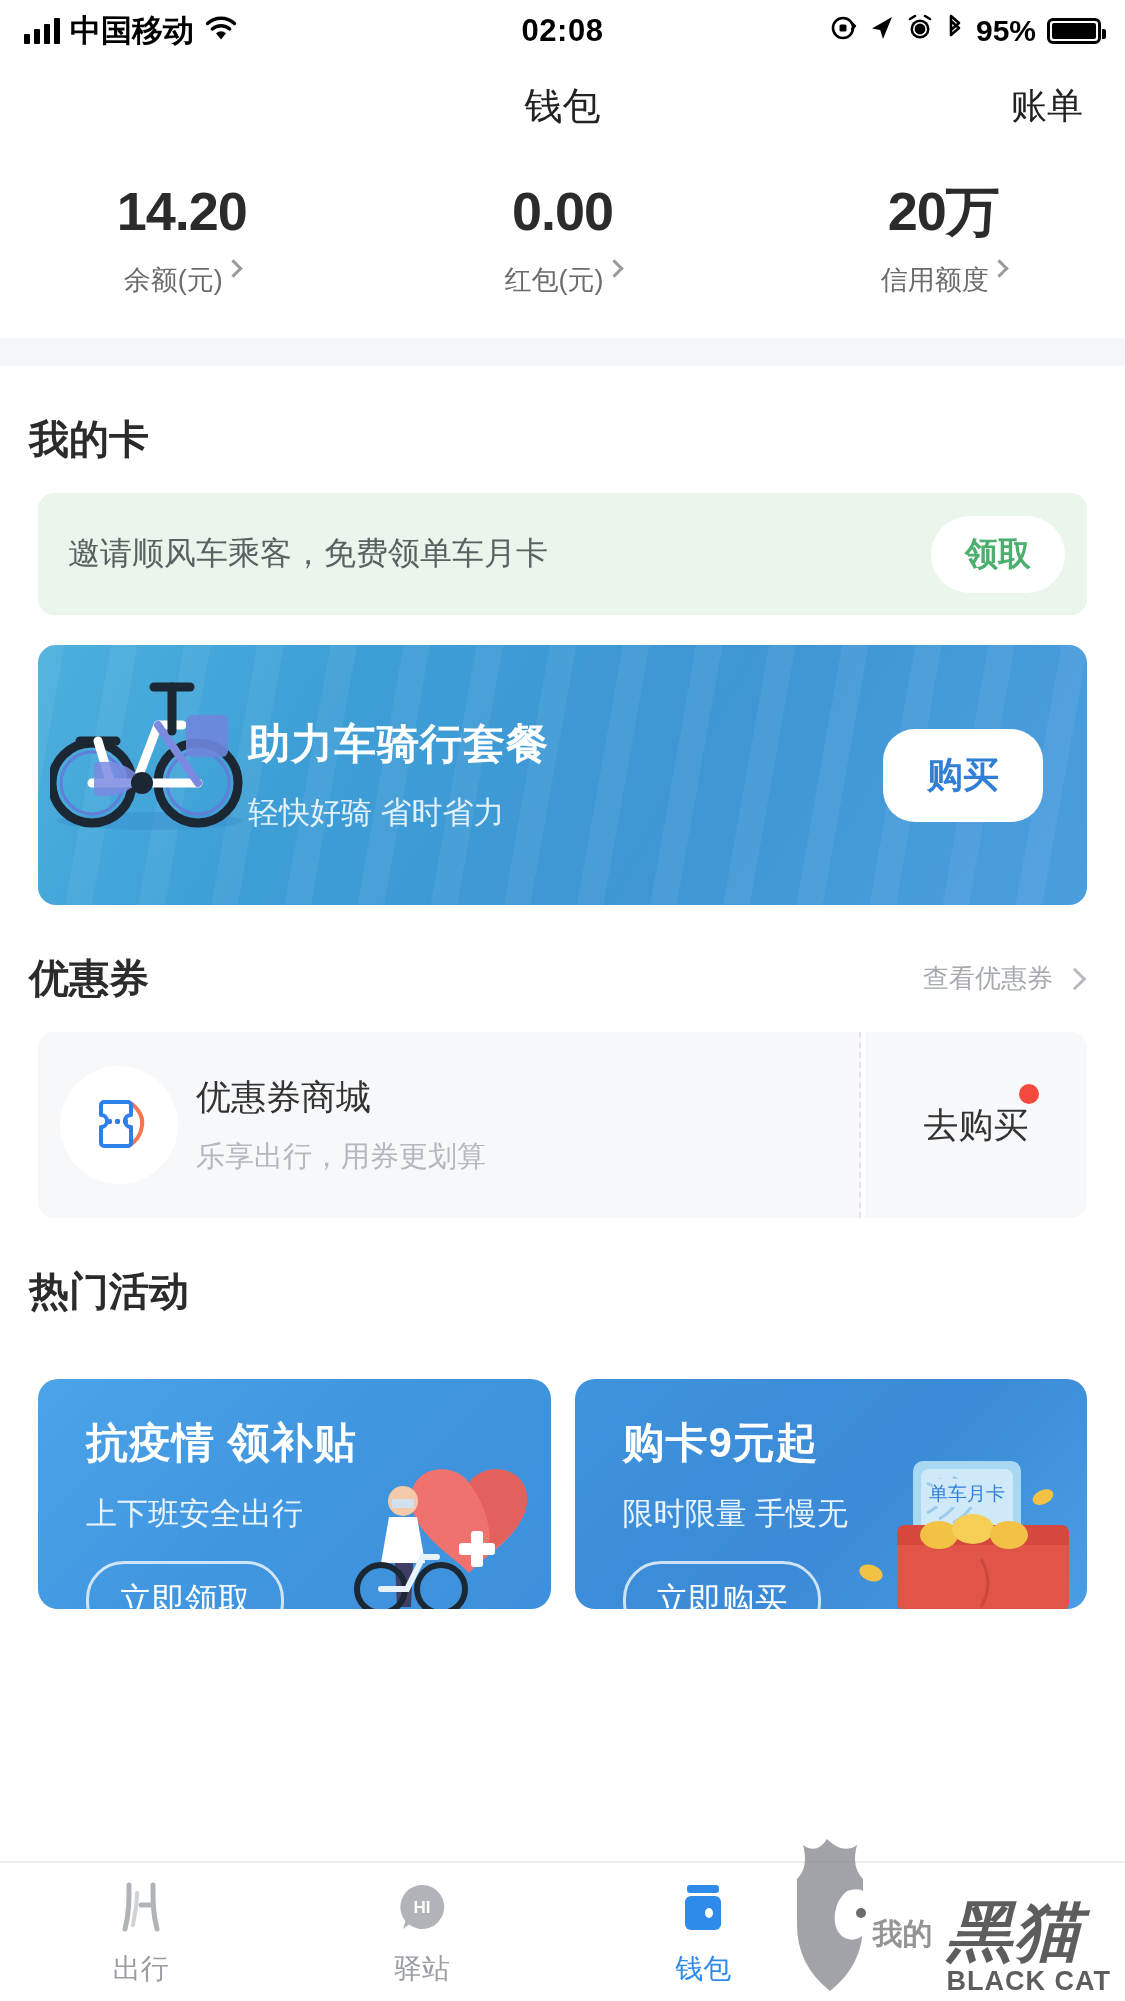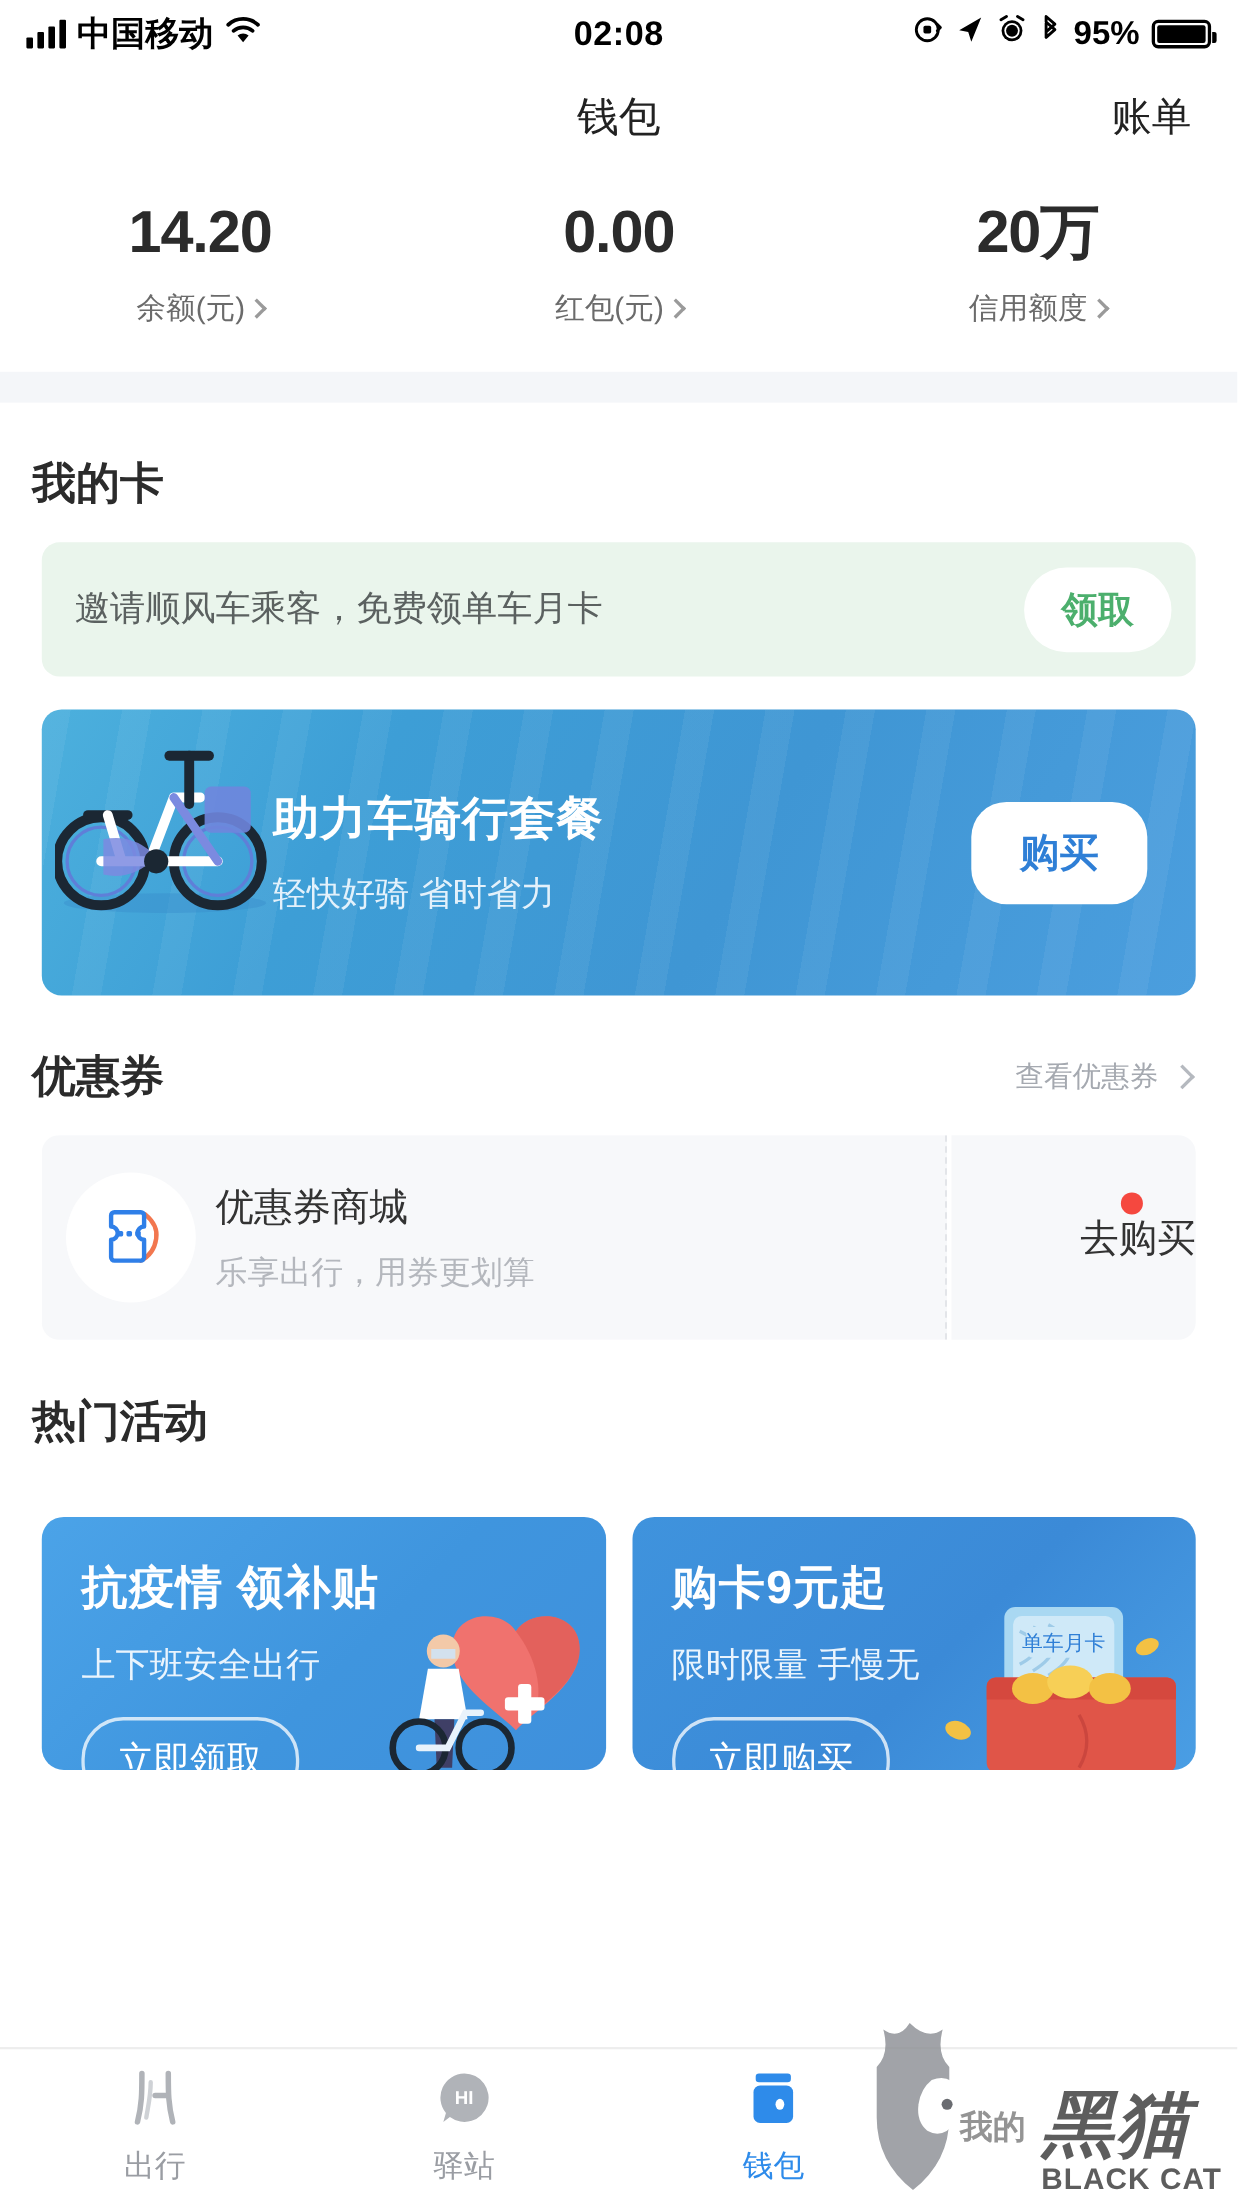--- a/index.html
+++ b/index.html
@@ -36,21 +36,21 @@
 
   
   .navbar{height:88px;position:relative;display:flex;align-items:center;}
   .nav-title{position:absolute;left:0;right:0;text-align:center;font-size:38px;color:#222;font-weight:400;}
   .nav-right{position:absolute;right:42px;font-size:36px;color:#222;}
 
   
   .stats{display:flex;padding:34px 0 40px 0;gap:17px;}
   .stat{flex:1;text-align:center;}
   .stat .val{font-size:54px;font-weight:bold;color:#2b2b2b;letter-spacing:-1px;line-height:1;}
-  .stat .lbl{margin-top:24px;font-size:27px;color:#6b6b6b;display:flex;align-items:center;justify-content:center;gap:4px;}
+  .stat .lbl{margin-top:24px;font-size:27px;color:#6b6b6b;display:flex;align-items:flex-start;justify-content:center;gap:4px;}
   .chev{display:inline-block;width:13px;height:13px;border-right:3px solid #9a9a9a;border-top:3px solid #9a9a9a;transform:rotate(45deg);}
 
   .divider-band{height:28px;background:#f4f6f9;}
 
   
   .section-head{display:flex;align-items:center;padding:46px 42px 26px 29px;}
   .section-title{font-size:40px;font-weight:bold;color:#2b2b2b;}
   .section-link{margin-left:auto;display:flex;align-items:center;gap:14px;font-size:26px;color:#a5a9b0;}
   .chev-lg{display:inline-block;width:16px;height:16px;border-right:3px solid #b5b9bf;border-top:3px solid #b5b9bf;transform:rotate(45deg);}
 
@@ -89,29 +89,29 @@
     flex:1;background:#f7f8fa;border-radius:16px 0 0 16px;height:186px;
     display:flex;align-items:center;padding-left:22px;
     border-right:2px dashed #e3e5e9;
   }
   .coupon-icon-circle{width:118px;height:118px;border-radius:50%;background:#fff;display:flex;align-items:center;justify-content:center;flex:none;}
   .coupon-texts{margin-left:18px;}
   .coupon-title{font-size:35px;color:#333;}
   .coupon-sub{margin-top:16px;font-size:29px;color:#b4b7bd;}
   .coupon-side{
     width:222px;background:#f7f8fa;border-radius:0 16px 16px 0;height:186px;
-    display:flex;align-items:center;justify-content:flex-end;position:relative;
+    display:flex;align-items:center;justify-content:center;position:relative;
   }
   .coupon-side .label{font-size:35px;color:#333;font-weight:500;}
   .red-dot{position:absolute;width:20px;height:20px;border-radius:50%;background:#f5483f;top:52px;right:48px;}
 
   
   .promos{margin:34px 38px 0 38px;display:flex;gap:24px;}
   .promo{
-    flex:1;height:230px;border-radius:20px;position:relative;overflow:hidden;padding:36px 0 0 36px;
+    flex:1;height:230px;border-radius:20px;position:relative;overflow:hidden;padding:36px 0 0 48px;
     background:linear-gradient(135deg,#4ba3e8 0%,#3f95de 55%,#3f90dc 100%);
   }
   .promo.b{background:linear-gradient(135deg,#3f93dd 0%,#3b8ad7 55%,#4a9ee4 100%);}
   .promo .ptitle{font-size:42px;font-weight:bold;color:#fff;letter-spacing:1px;position:relative;z-index:3;}
   .promo .psub{margin-top:22px;font-size:31px;color:#eaf4fd;position:relative;z-index:3;}
   .promo .pbtn{
     margin-top:26px;display:inline-block;border:3px solid rgba(255,255,255,.75);
     border-radius:38px;padding:14px 30px;font-size:33px;color:#fff;position:relative;z-index:3;
   }
   .promo-art{position:absolute;right:4px;bottom:-6px;z-index:2;}

